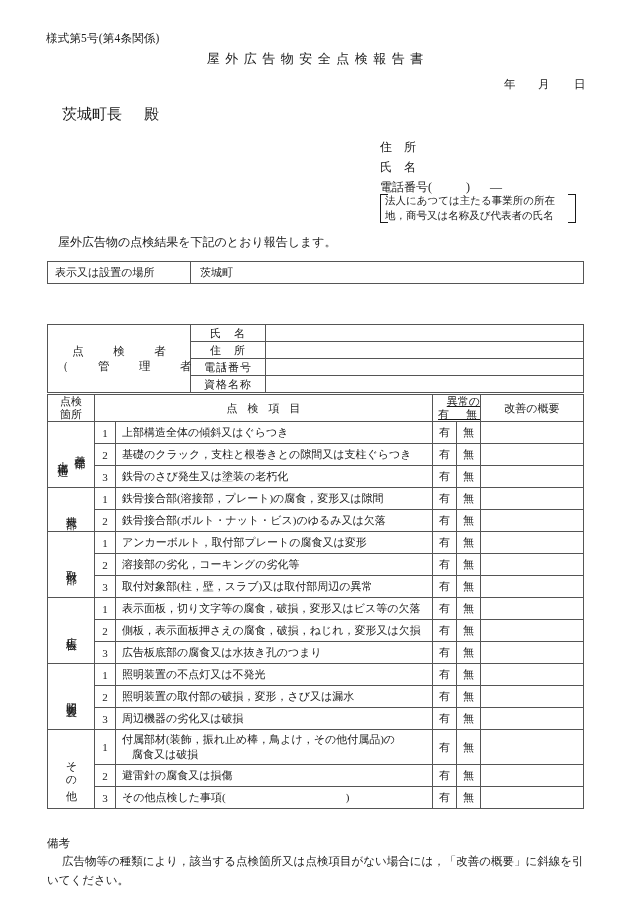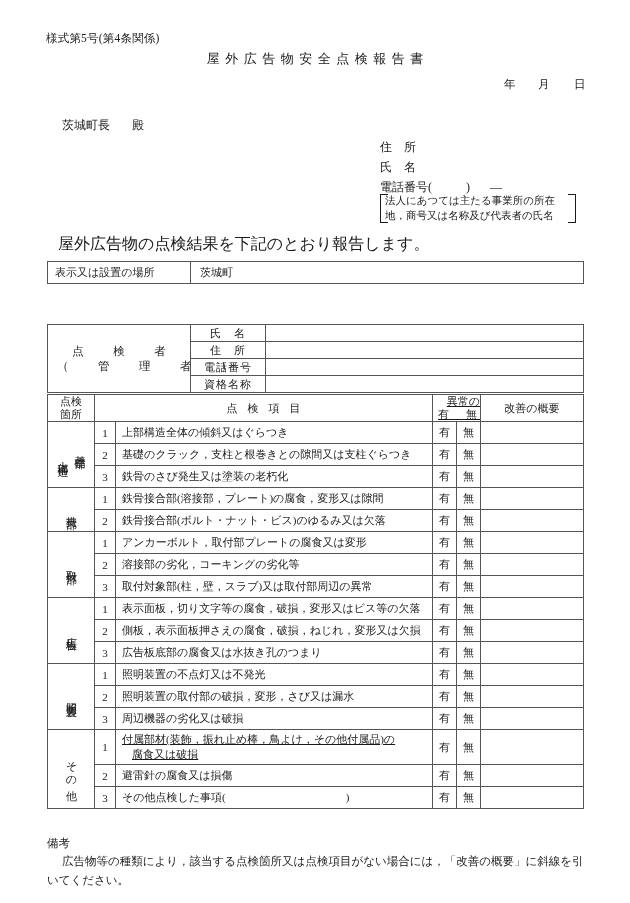--- a/index.html
+++ b/index.html
@@ -50,22 +50,22 @@
     font-size: 11.5px;
     white-space: nowrap;
   }
   .date-line-top span { display: inline-block; }
   .dl-year  { width: 34px; text-align: left; }
   .dl-month { width: 36px; text-align: left; }
   .dl-day   { width: 14px; text-align: left; }
 
   .addressee {
     position: absolute;
-    left: 62px; top: 117px;
-    font-size: 12px;
+    left: 62px; top: 105px;
+    font-size: 15px;
     white-space: nowrap;
   }
   .addressee .hon { margin-left: 22px; }
 
   .applicant {
     position: absolute;
     left: 380px; top: 137px;
     font-size: 12px;
     line-height: 20px;
     white-space: nowrap;
@@ -105,21 +105,21 @@
     top: 0; bottom: 0;
     width: 0;
     border-left: 1px solid #1a1a1a;
   }
   .note-box .vl.l { left: 0; }
   .note-box .vl.r { right: 0; }
 
   .intro {
     position: absolute;
     left: 58px; top: 234px;
-    font-size: 16px;
+    font-size: 12px;
     white-space: nowrap;
   }
 
   
   table {
     border-collapse: collapse;
     table-layout: fixed;
   }
   table td {
     border: 1px solid #555;
@@ -242,21 +242,20 @@
   }
   .itemtxt {
     padding-left: 6px;
     white-space: nowrap;
   }
   .itemtxt.wrap {
     white-space: normal;
     line-height: 15px;
     padding-top: 2px;
     padding-bottom: 2px;
-    text-decoration: underline;
   }
   .itemtxt .indent2 { display: block; padding-left: 10px; }
   .itemtxt .blank { display: inline-block; width: 120px; }
   .yn {
     text-align: center;
     width: 24px;
   }
   .fix { width: 103px; }
 
   .remarks-label {

